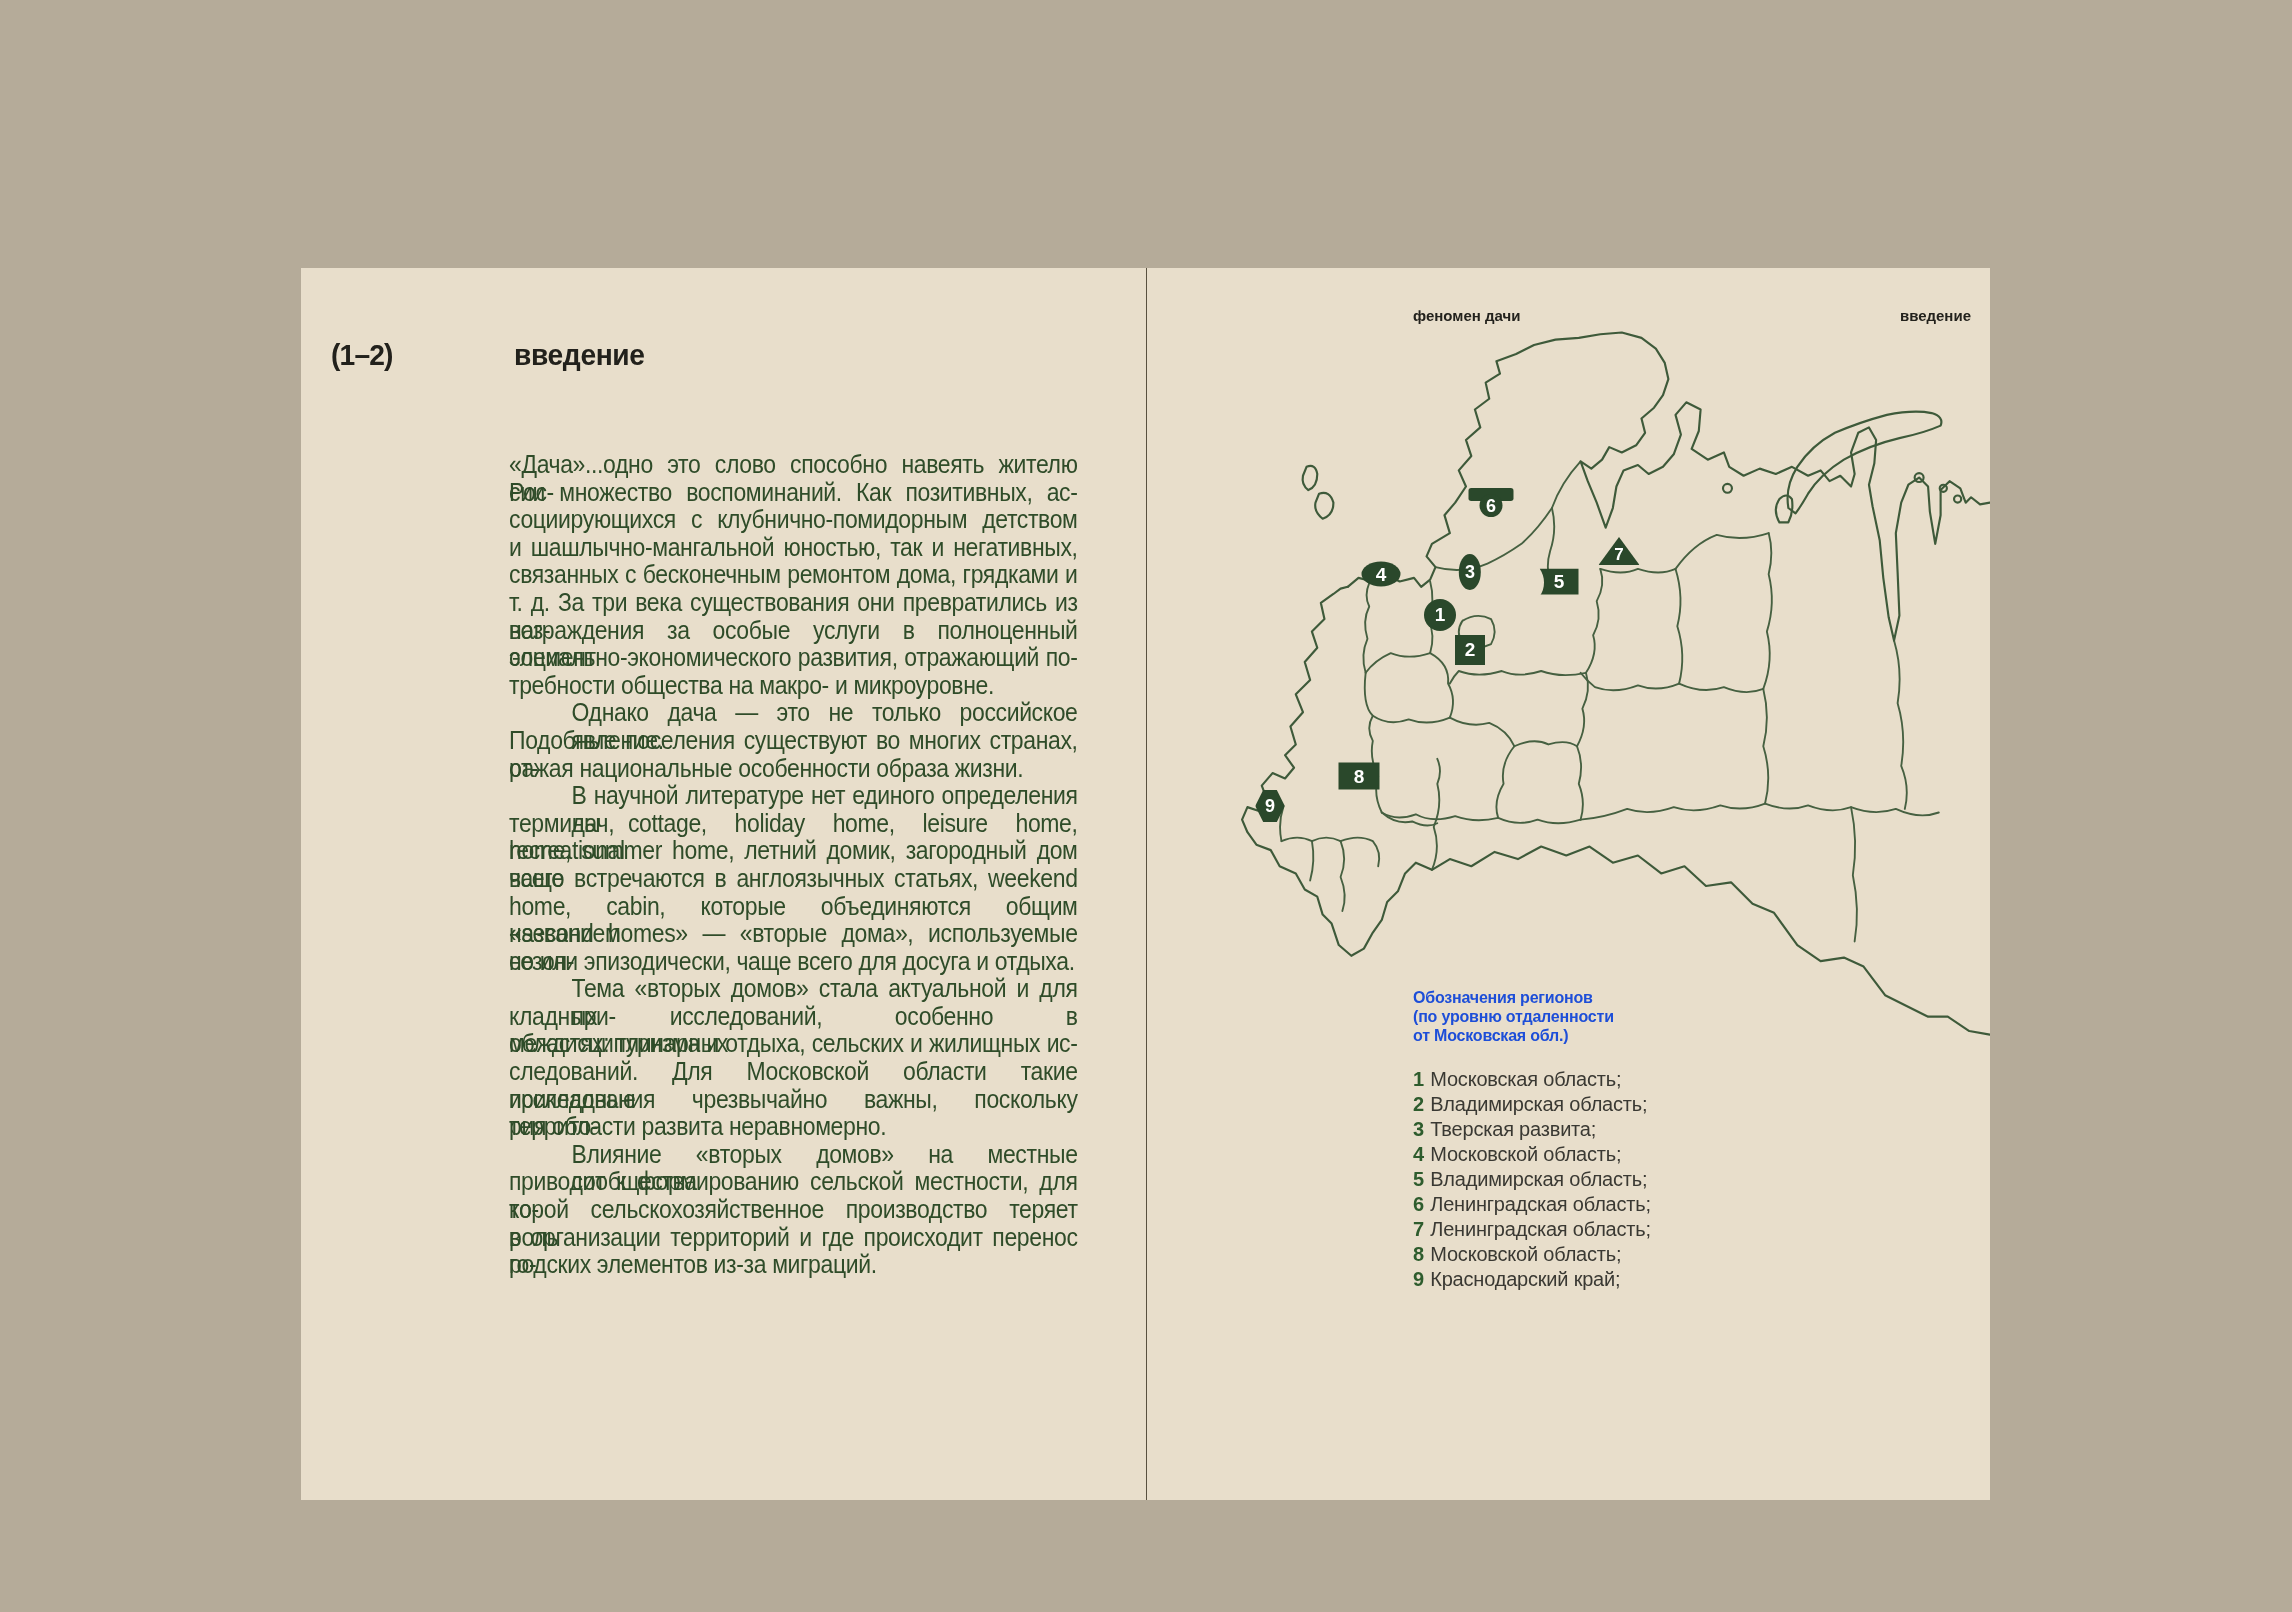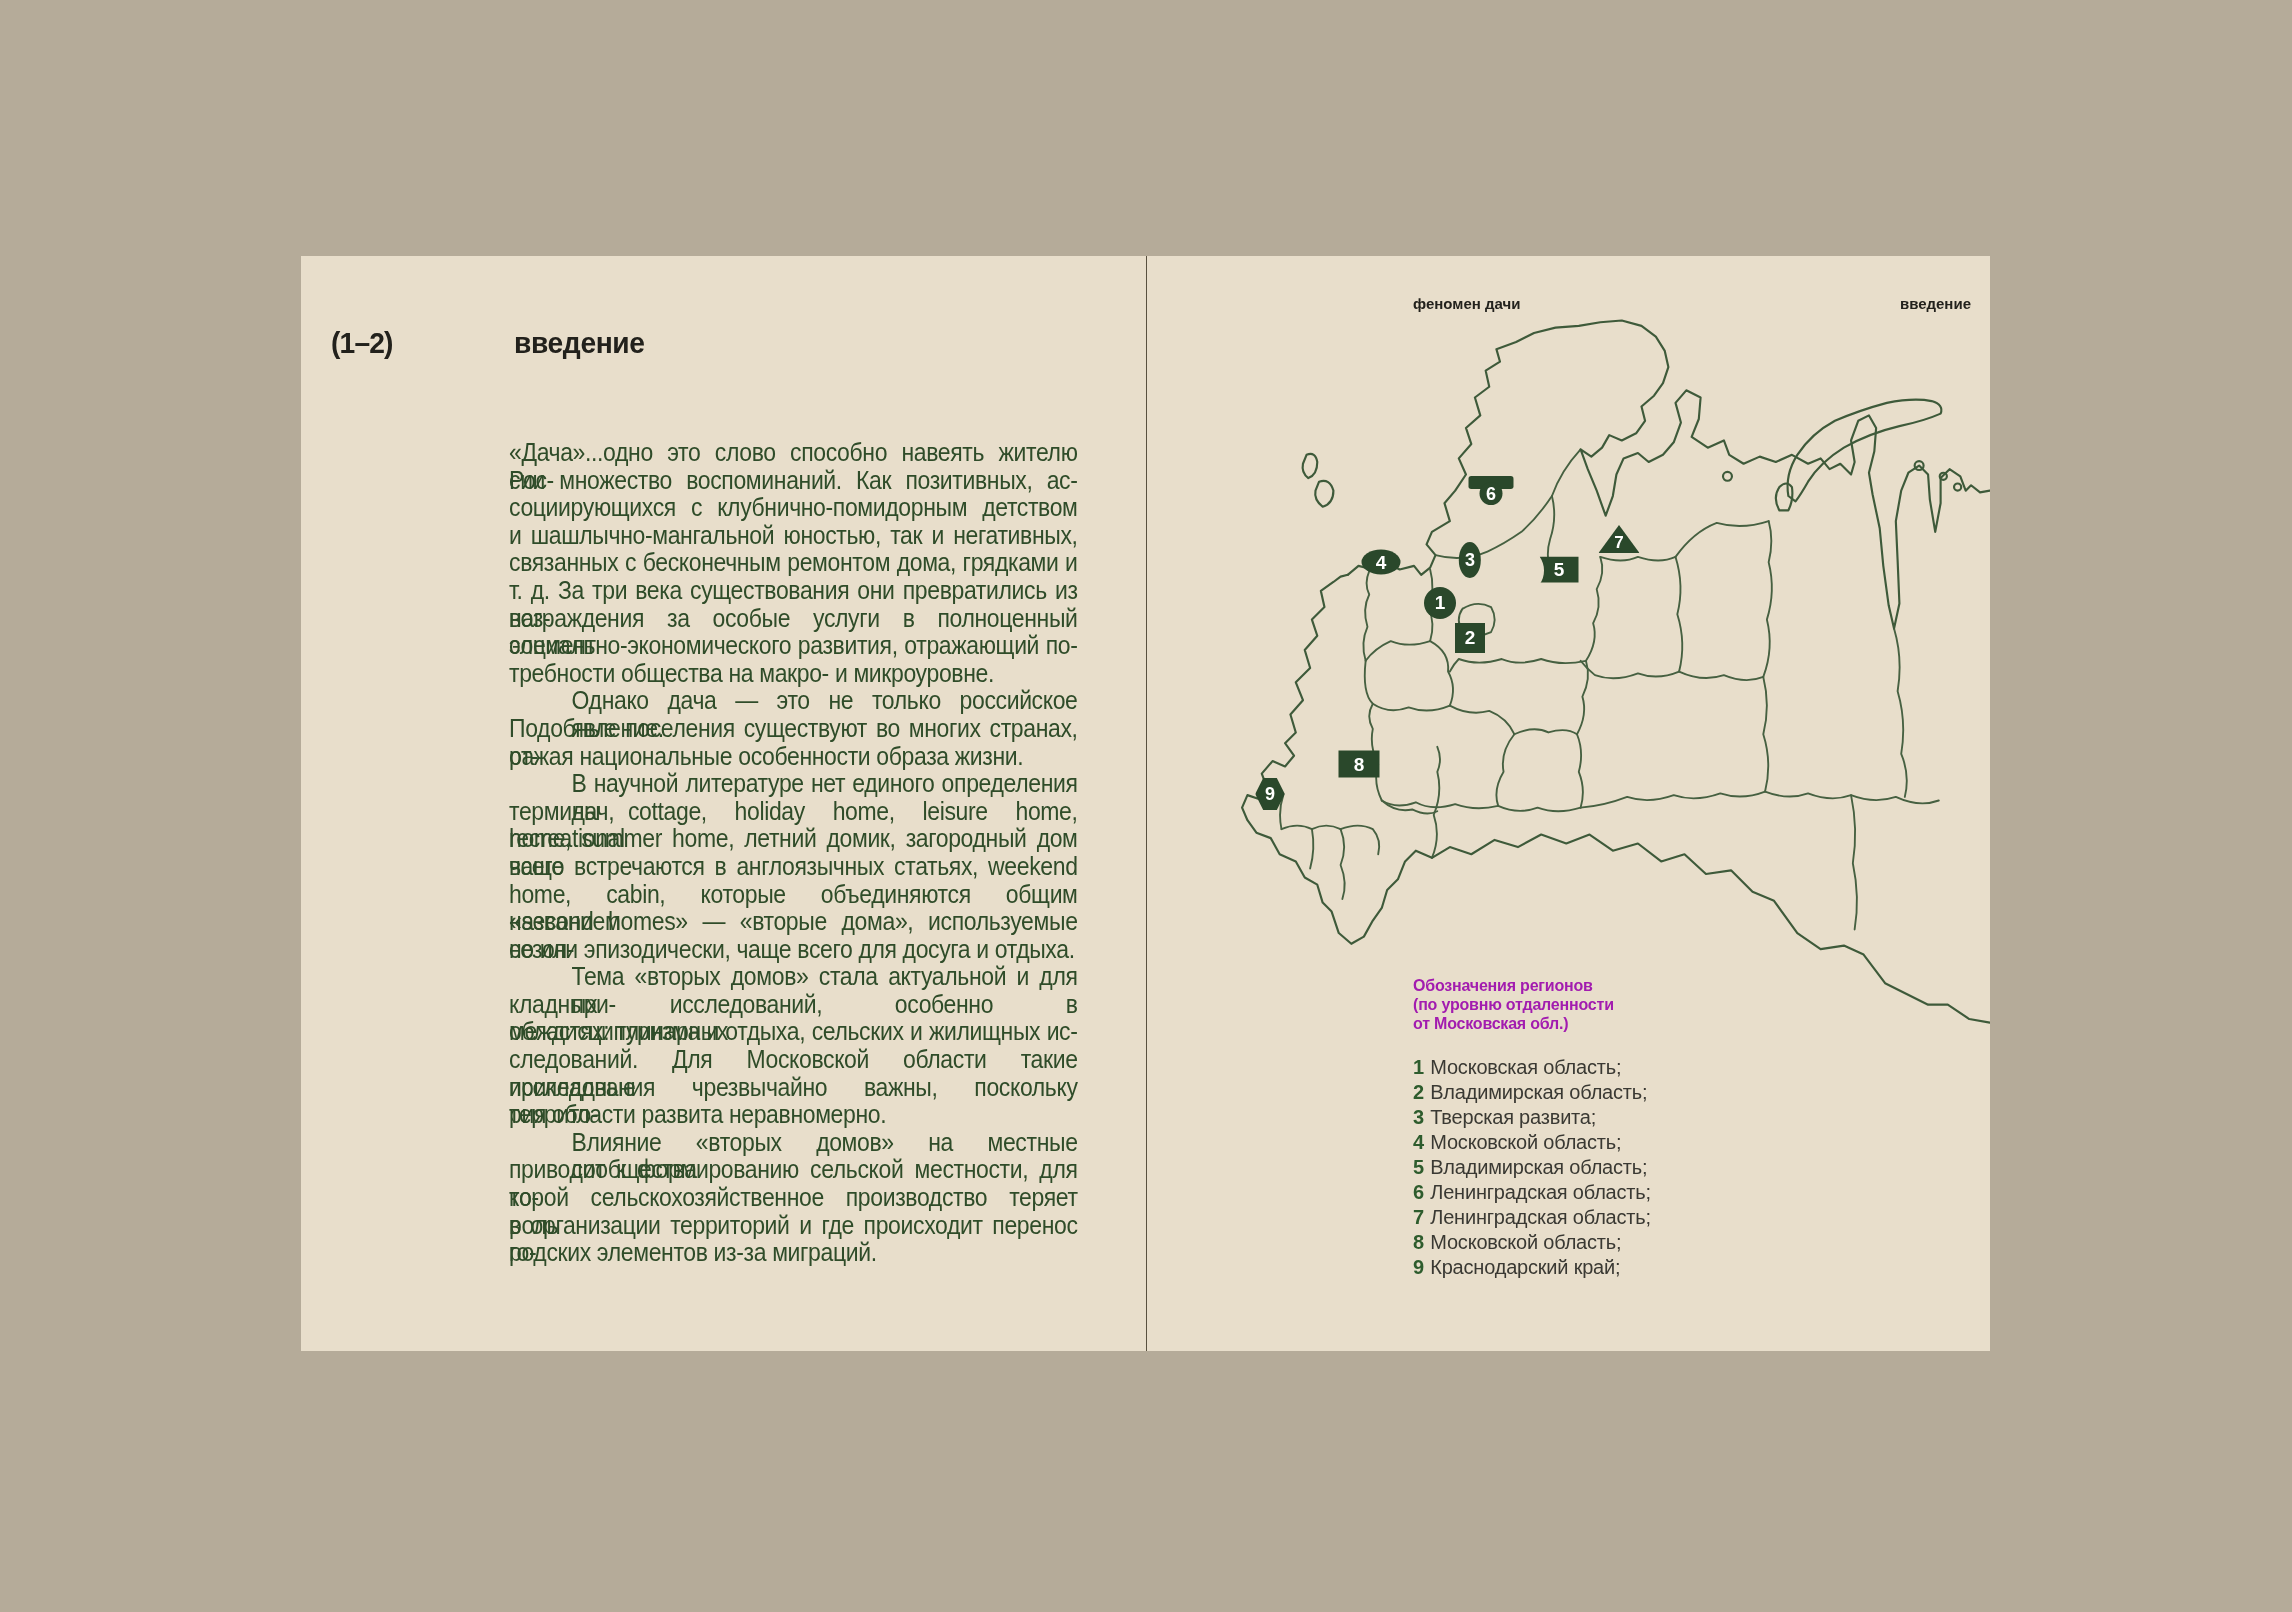--- a/index.html
+++ b/index.html
@@ -2,21 +2,21 @@
 <html style="font-size:14.3px"><head>
 <meta charset="utf-8">
 <style>
   html,body{margin:0;padding:0;}
   body{
     width:2293px;height:1612px;position:relative;overflow:hidden;
     background:#b5ab99;
     font-family:"Liberation Sans",sans-serif;
   }
   .spread{position:absolute;left:301px;top:256px;width:1689px;height:1072px;display:flex;}
-  .page{position:relative;background:#e8decb;height:1095px;}
+  .page{position:relative;background:#e8decb;height:1232px;margin-top:12px;}
   .page-left{width:845px;}
   .page-right{width:843px;border-left:1.8px solid #58503f;}
 
   
   .folio{
     position:absolute;left:29.6px;top:70px;
     font-size:30px;font-weight:600;color:#22211c;letter-spacing:-0.9px;
     transform:scaleX(.94);transform-origin:left top;
   }
   .chapter-title{
@@ -40,21 +40,21 @@
   .running-head{
     position:absolute;top:39px;font-size:15px;font-weight:600;color:#23221d;letter-spacing:0;
   }
   .rh-left{left:266px;}
   .rh-right{right:19px;}
 
   .map-svg{position:absolute;left:0;top:0;width:843px;height:1072px;}
 
   .legend{position:absolute;left:266px;top:720px;width:296px;}
   .legend-title div{
-    font-size:16px;line-height:19px;font-weight:700;color:#a21caf;letter-spacing:-0.2px;
+    font-size:16px;line-height:19px;font-weight:700;color:#1d4ed8;letter-spacing:-0.2px;
   }
   .legend-items{margin-top:21.5px;}
   .legend-item{height:25px;line-height:25px;font-size:20px;color:#3a3933;letter-spacing:-0.2px;}
   .legend-item .lnum{color:#2e5c2d;font-weight:700;margin-right:6.3px;}
 
   
   .marker{position:absolute;transform:translate(-50%,-50%);color:#fff;
     display:flex;align-items:center;justify-content:center;
     font-weight:700;font-size:19px;background:#2a482b;z-index:3;}
   .m-circle{width:32px;height:32px;border-radius:50%;}

